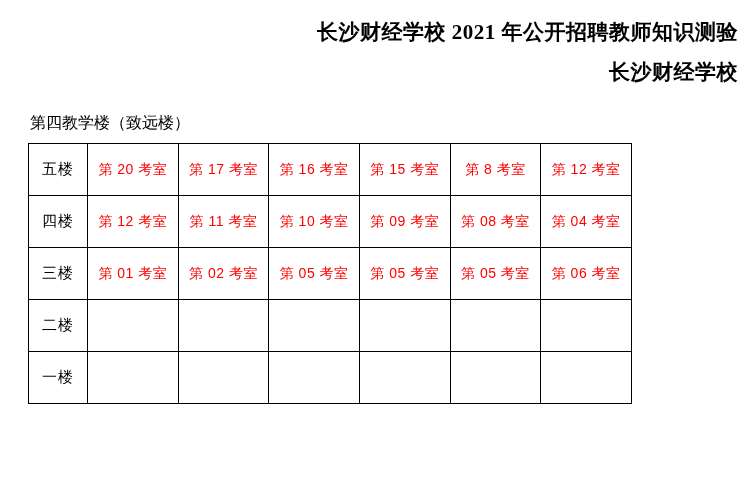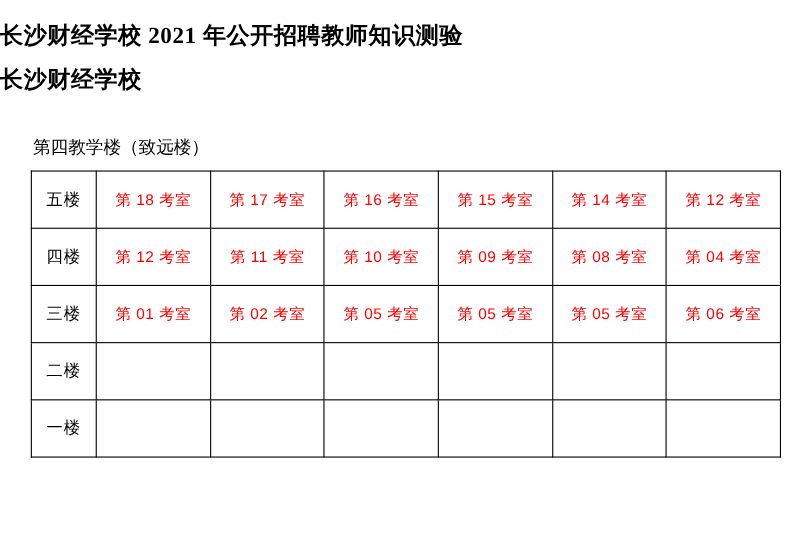--- a/index.html
+++ b/index.html
@@ -14,47 +14,47 @@
     color: #000000;
     overflow: hidden;
   }
   .page {
     position: relative;
     width: 738px;
     height: 496px;
     box-sizing: border-box;
   }
   .title-block {
-    text-align: left;
+    text-align: right;
     padding-top: 12px;
   }
   .title-line {
     font-size: 21px;
     font-weight: bold;
     line-height: 40px;
     letter-spacing: 0.5px;
   }
   .subtitle-line {
     font-size: 21px;
     font-weight: bold;
     line-height: 40px;
     letter-spacing: 0.5px;
   }
   .building-label {
-    margin-top: 32px;
+    margin-top: 20px;
     margin-left: 30px;
     font-size: 16px;
     font-family: "Liberation Sans", "DejaVu Sans", sans-serif;
     line-height: 22px;
   }
   table.floor-table {
     margin-top: 9px;
     margin-left: 28px;
     border-collapse: collapse;
-    width: 682px;
+    width: 604px;
     table-layout: fixed;
   }
   table.floor-table td {
     border: 1px solid #000000;
     height: 51px;
     text-align: center;
     vertical-align: middle;
     padding: 0;
   }
   td.floor-name {
@@ -83,25 +83,25 @@
     <div class="title-line">长沙财经学校 2021 年公开招聘教师知识测验</div>
     <div class="subtitle-line">长沙财经学校</div>
   </div>
 
   <div class="building-label">第四教学楼（致远楼）</div>
 
   <table class="floor-table">
     <tbody>
       <tr>
         <td class="floor-name">五楼</td>
-        <td class="room-cell">第 18 考室</td>
+        <td class="room-cell">第 20 考室</td>
         <td class="room-cell">第 17 考室</td>
         <td class="room-cell">第 16 考室</td>
         <td class="room-cell">第 15 考室</td>
-        <td class="room-cell">第 14 考室</td>
+        <td class="room-cell">第 8 考室</td>
         <td class="room-cell">第 12 考室</td>
       </tr>
       <tr>
         <td class="floor-name">四楼</td>
         <td class="room-cell">第 12 考室</td>
         <td class="room-cell">第 11 考室</td>
         <td class="room-cell">第 10 考室</td>
         <td class="room-cell">第 09 考室</td>
         <td class="room-cell">第 08 考室</td>
         <td class="room-cell">第 04 考室</td>

